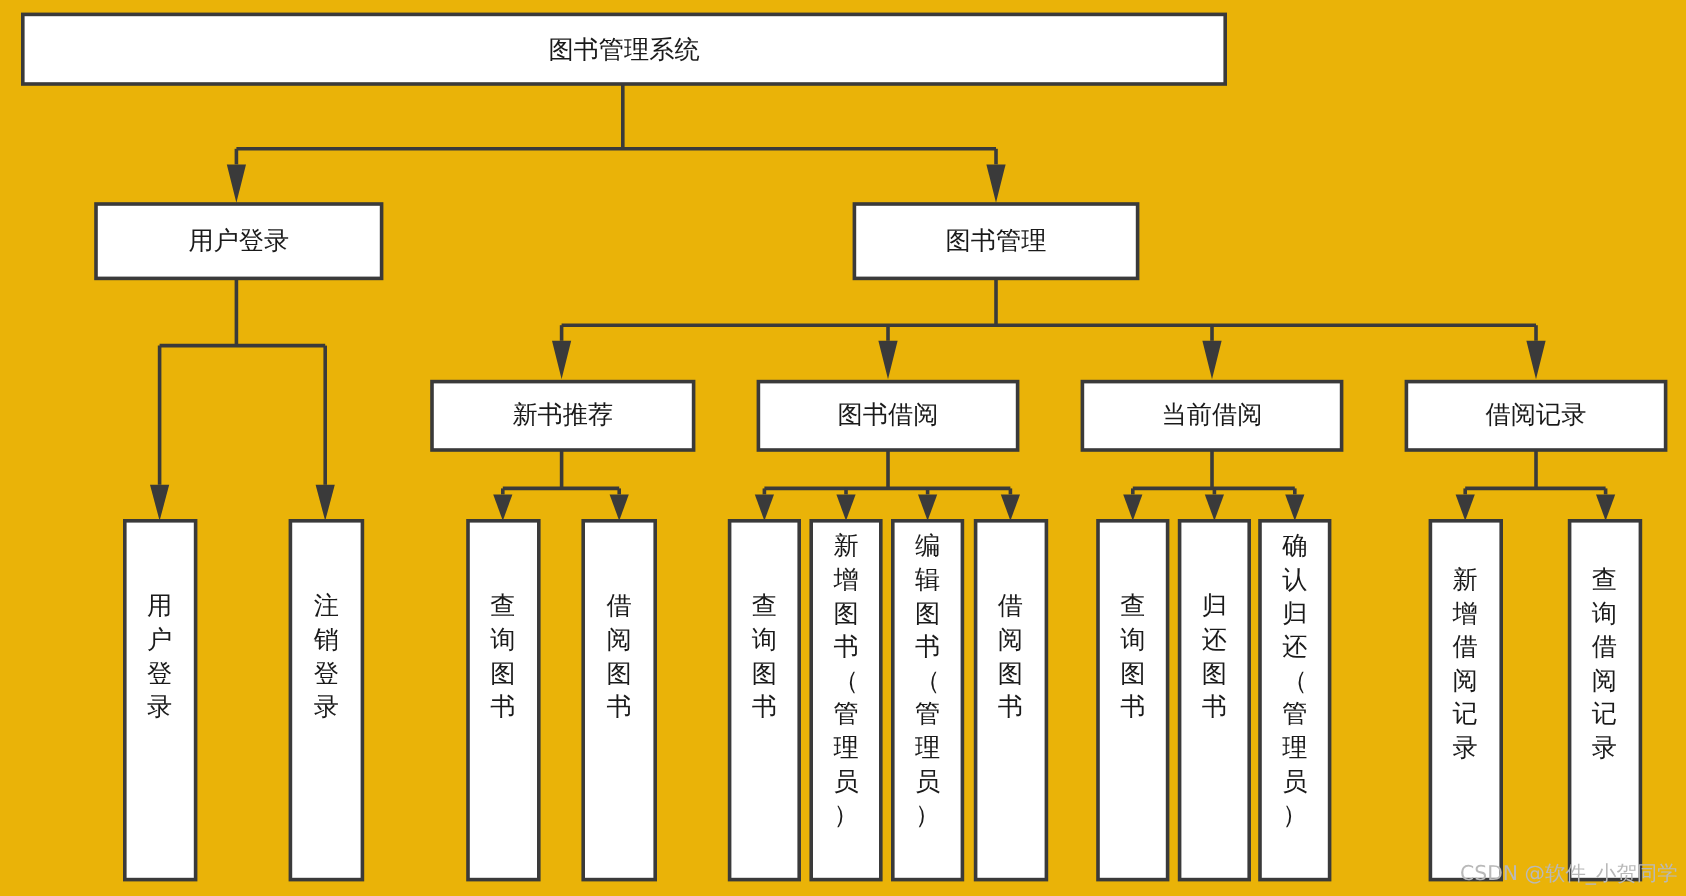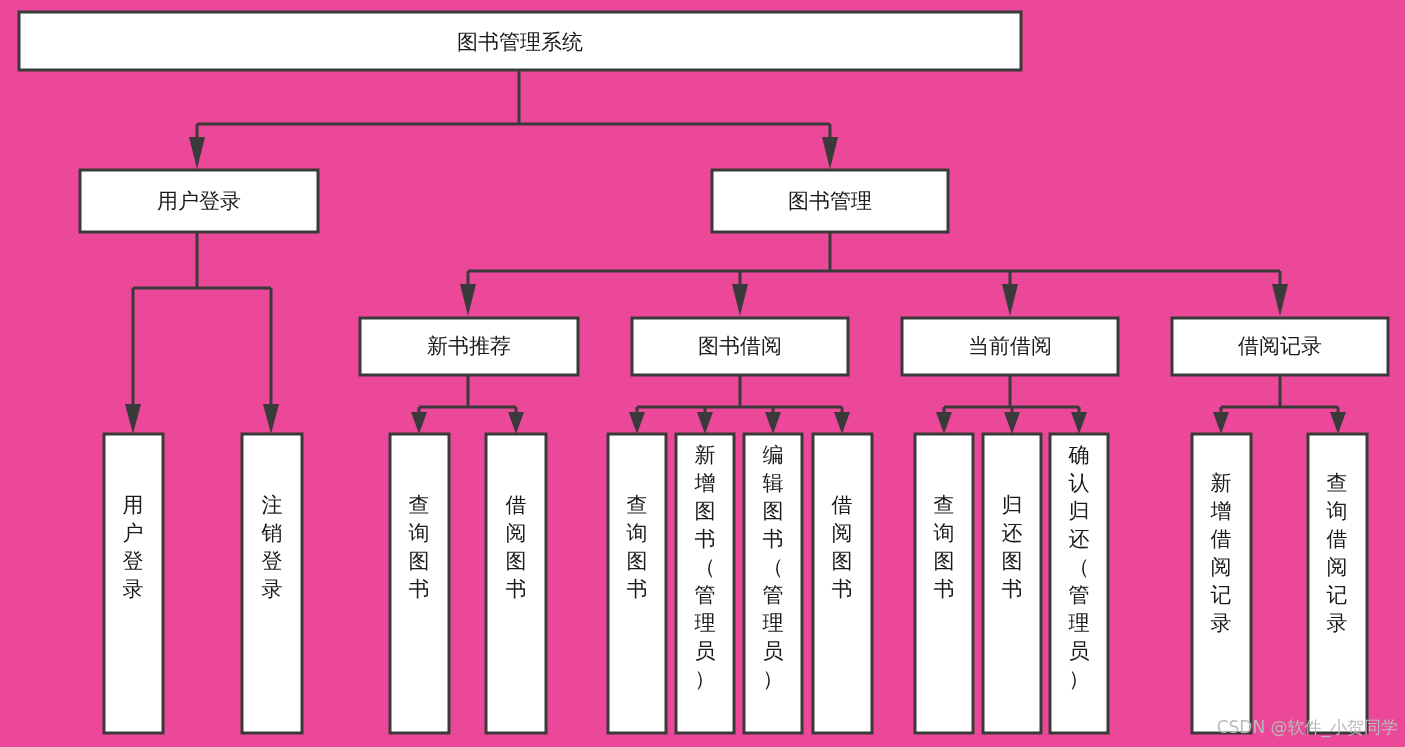--- a/index.html
+++ b/index.html
@@ -7,21 +7,21 @@
     padding: 0;
     background: #ffffff;
   }
   body {
     font-family: "DejaVu Sans", "Liberation Sans", sans-serif;
   }
   #diagram-root {
     position: relative;
     width: 1405px;
     height: 747px;
-    background: #ec4899;
+    background: #eab308;
     overflow: hidden;
   }
   svg.diagram-canvas {
     position: absolute;
     left: 0;
     top: 0;
     width: 1405px;
     height: 747px;
     display: block;
   }

